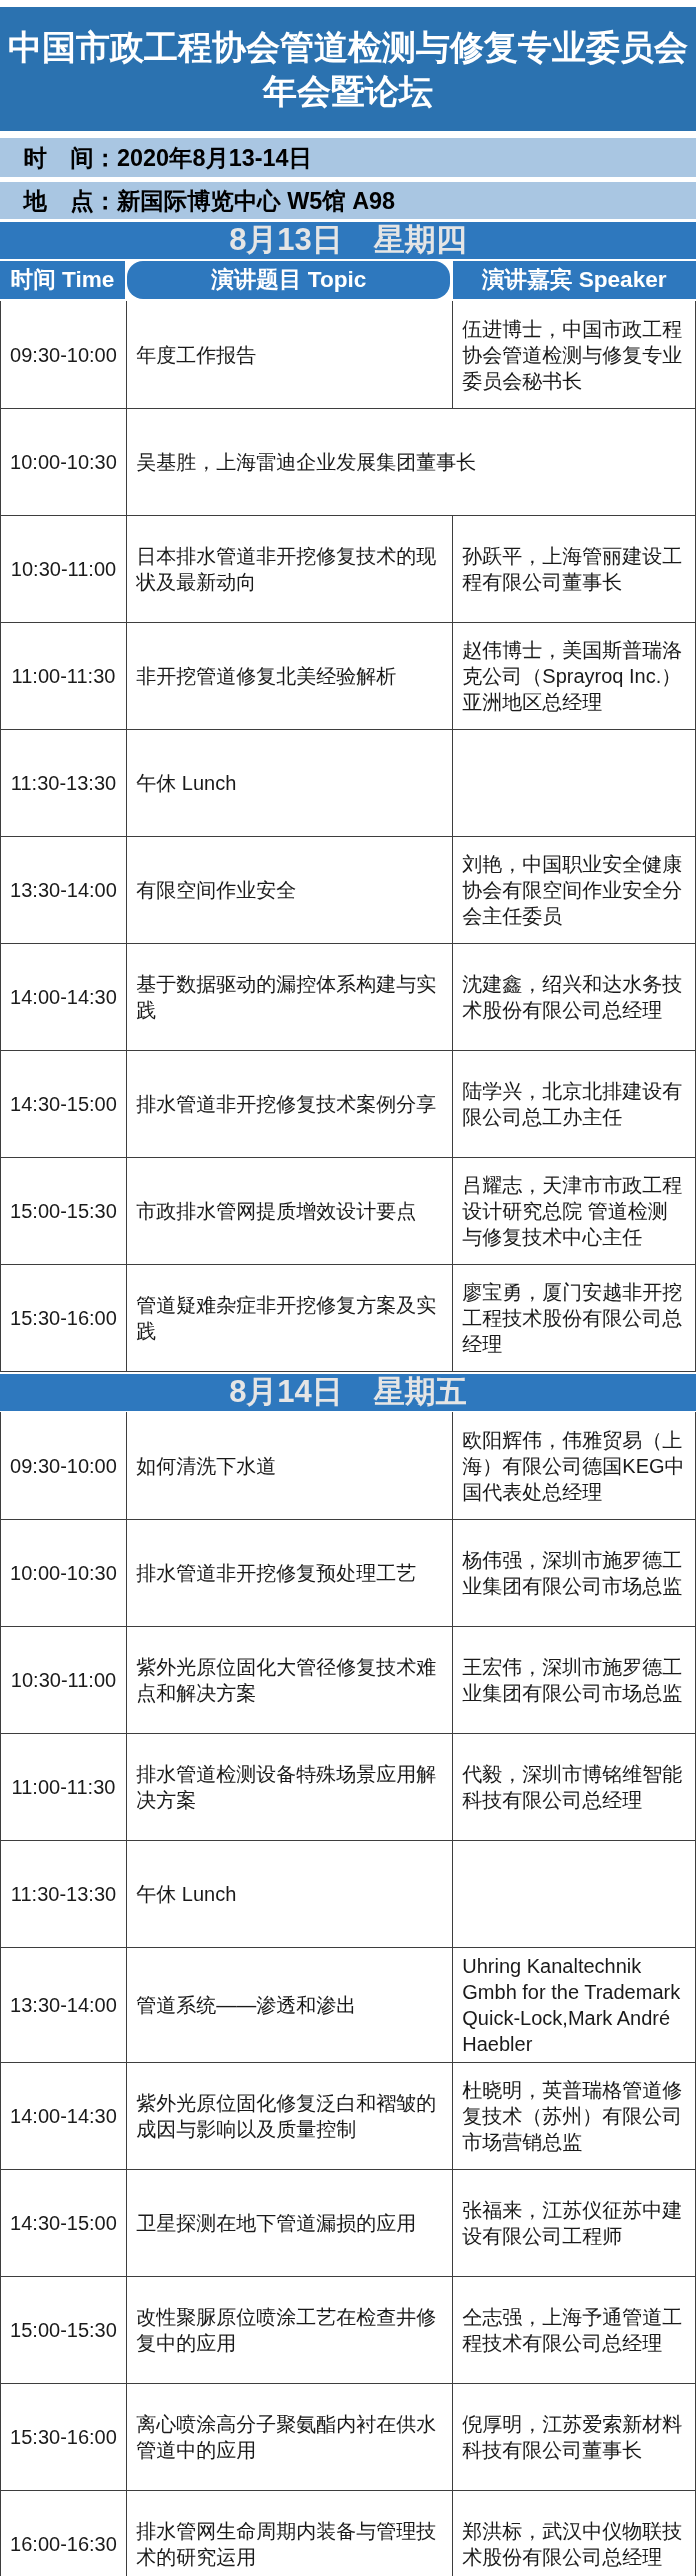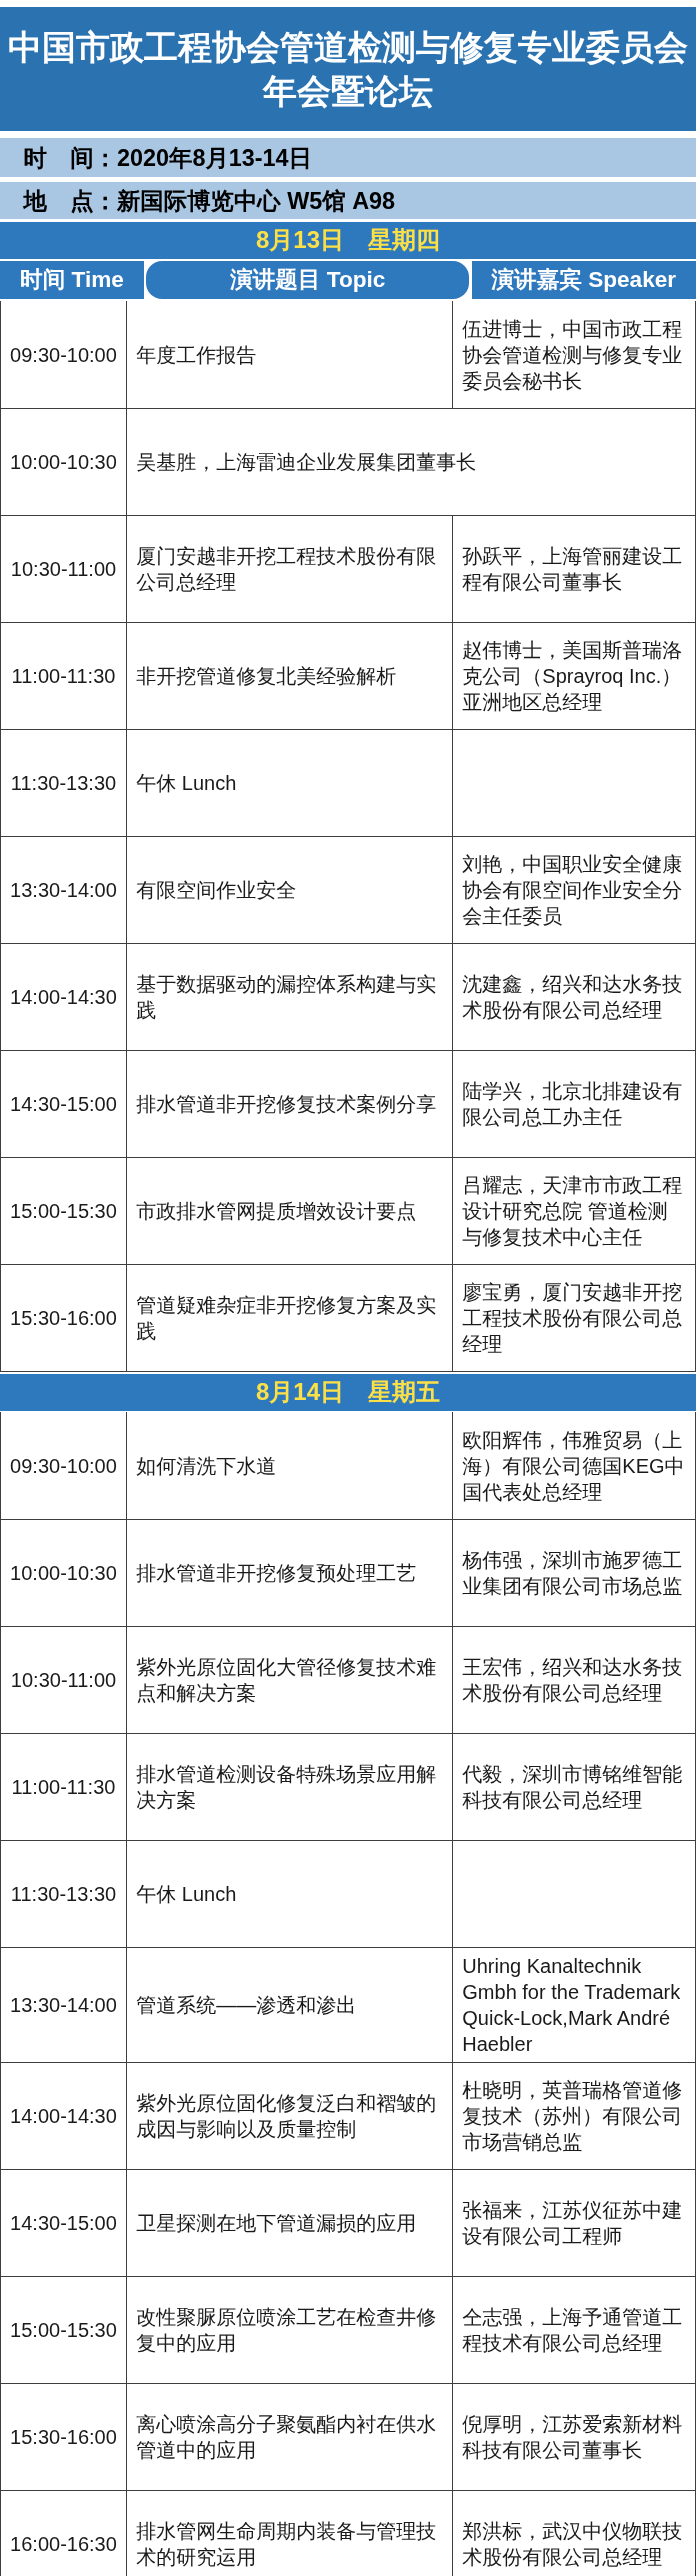--- a/index.html
+++ b/index.html
@@ -33,33 +33,33 @@
     display:flex;align-items:center;
     padding-left:23.4px;
     font-weight:bold;font-size:23.4px;color:#000000;
     box-sizing:border-box;
   }
   .info-time{margin-top:7px;height:39px;}
   .info-venue{margin-top:5.4px;height:37px;}
   #schedule{margin-top:2.3px;}
   .day-bar{
     height:37px;background:var(--section);
-    color:#fde047;font-weight:bold;font-size:24px;
+    color:#e5e5e5;font-weight:bold;font-size:31px;
     display:flex;align-items:center;justify-content:center;
     margin-bottom:2.3px;
   }
   .day-bar.later{margin-top:1.6px;margin-bottom:1.6px;}
   .col-header{display:flex;gap:2.3px;margin-bottom:2.3px;}
   .col-header .hcell{
     background:var(--section);color:#ffffff;
     font-weight:bold;font-size:22.6px;height:38px;
     display:flex;align-items:center;justify-content:center;
     box-sizing:border-box;
   }
-  .hc1{width:144px;flex:none;}
+  .hc1{width:125px;flex:none;}
   .hc2{width:323px;flex:none;border-radius:16px;}
   .hc3{flex:1;}
   .rows{border-bottom:1.6px solid var(--border);}
   .row{
     display:flex;
     min-height:107px;
     box-sizing:border-box;
     border-left:1.6px solid var(--border);
     border-right:1.6px solid var(--border);
     background:#ffffff;
@@ -117,21 +117,21 @@
           </div>
           <div class="cell speaker">
             <div class="txt">吴基胜，上海雷迪企业发展集团董事长</div>
           </div>
         </div>
         <div class="row">
           <div class="cell time">
             <div class="txt">10:30-11:00</div>
           </div>
           <div class="cell topic">
-            <div class="txt">厦门安越非开挖工程技术股份有限公司总经理</div>
+            <div class="txt">日本排水管道非开挖修复技术的现状及最新动向</div>
           </div>
           <div class="cell speaker">
             <div class="txt">孙跃平，上海管丽建设工程有限公司董事长</div>
           </div>
         </div>
         <div class="row">
           <div class="cell time">
             <div class="txt">11:00-11:30</div>
           </div>
           <div class="cell topic">
@@ -233,21 +233,21 @@
           </div>
         </div>
         <div class="row">
           <div class="cell time">
             <div class="txt">10:30-11:00</div>
           </div>
           <div class="cell topic">
             <div class="txt">紫外光原位固化大管径修复技术难点和解决方案</div>
           </div>
           <div class="cell speaker">
-            <div class="txt">王宏伟，绍兴和达水务技术股份有限公司总经理</div>
+            <div class="txt">王宏伟，深圳市施罗德工业集团有限公司市场总监</div>
           </div>
         </div>
         <div class="row">
           <div class="cell time">
             <div class="txt">11:00-11:30</div>
           </div>
           <div class="cell topic">
             <div class="txt">排水管道检测设备特殊场景应用解决方案</div>
           </div>
           <div class="cell speaker">

